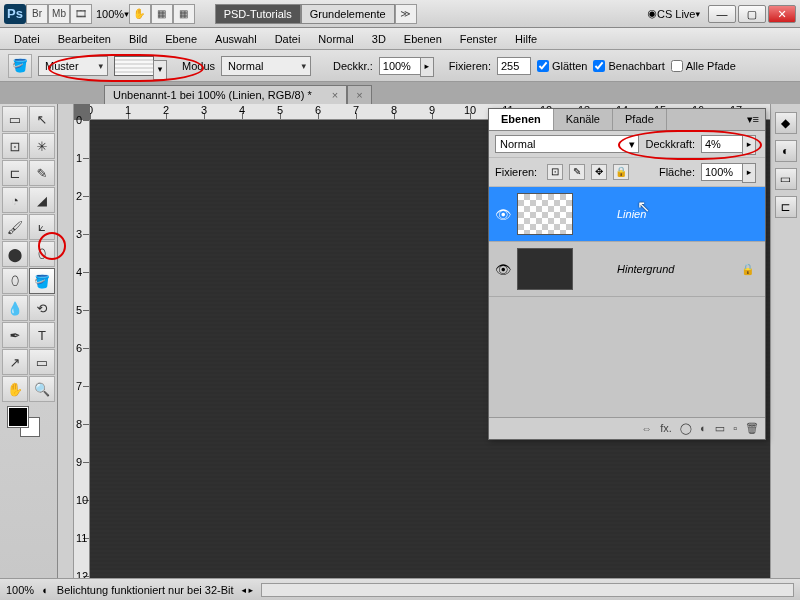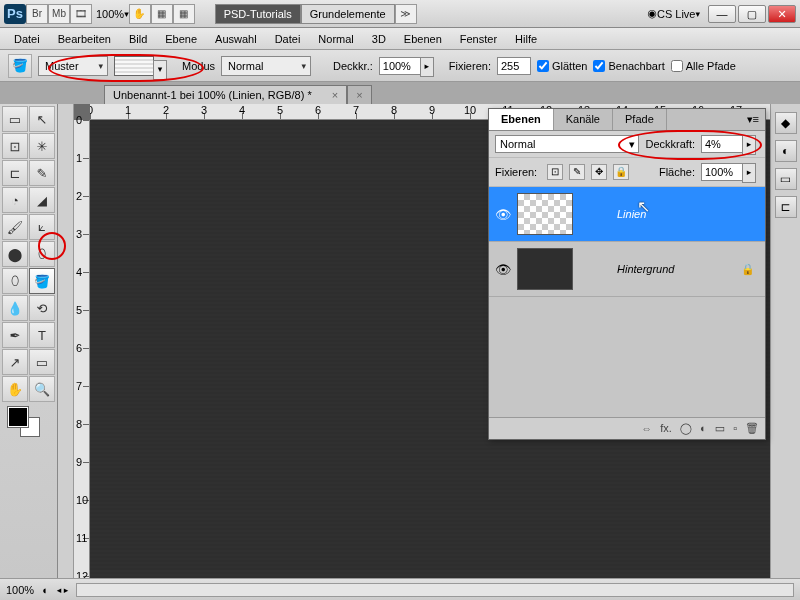--- a/index.html
+++ b/index.html
@@ -330,19 +330,20 @@
     <span>◐</span>
     <span>▭</span>
     <span>▫</span>
     <span>🗑</span>
   </div>
 </div>
 
 <div class="status">
   <span>100%</span>
   <span>◐</span>
+  <span>Belichtung funktioniert nur bei 32-Bit</span>
   <span style="font-size:9px">◂ ▸</span>
   <div class="scrollbar-h"></div>
 </div>
 
 <div class="circle c1"></div>
 <div class="circle c2"></div>
 <div class="circle c3"></div>
 
 </body></html>

